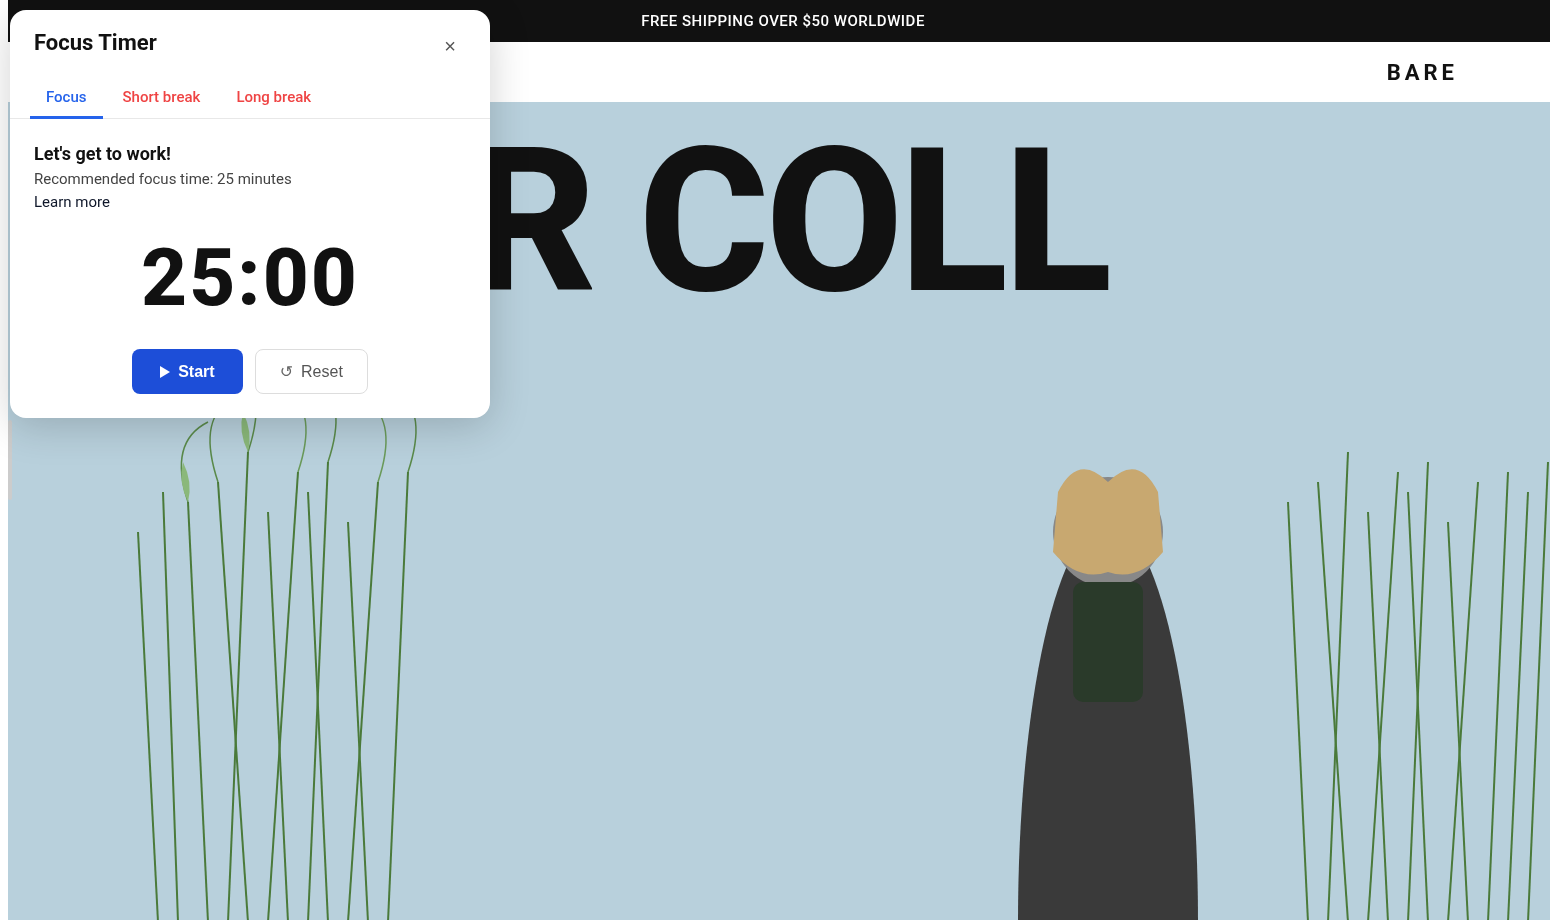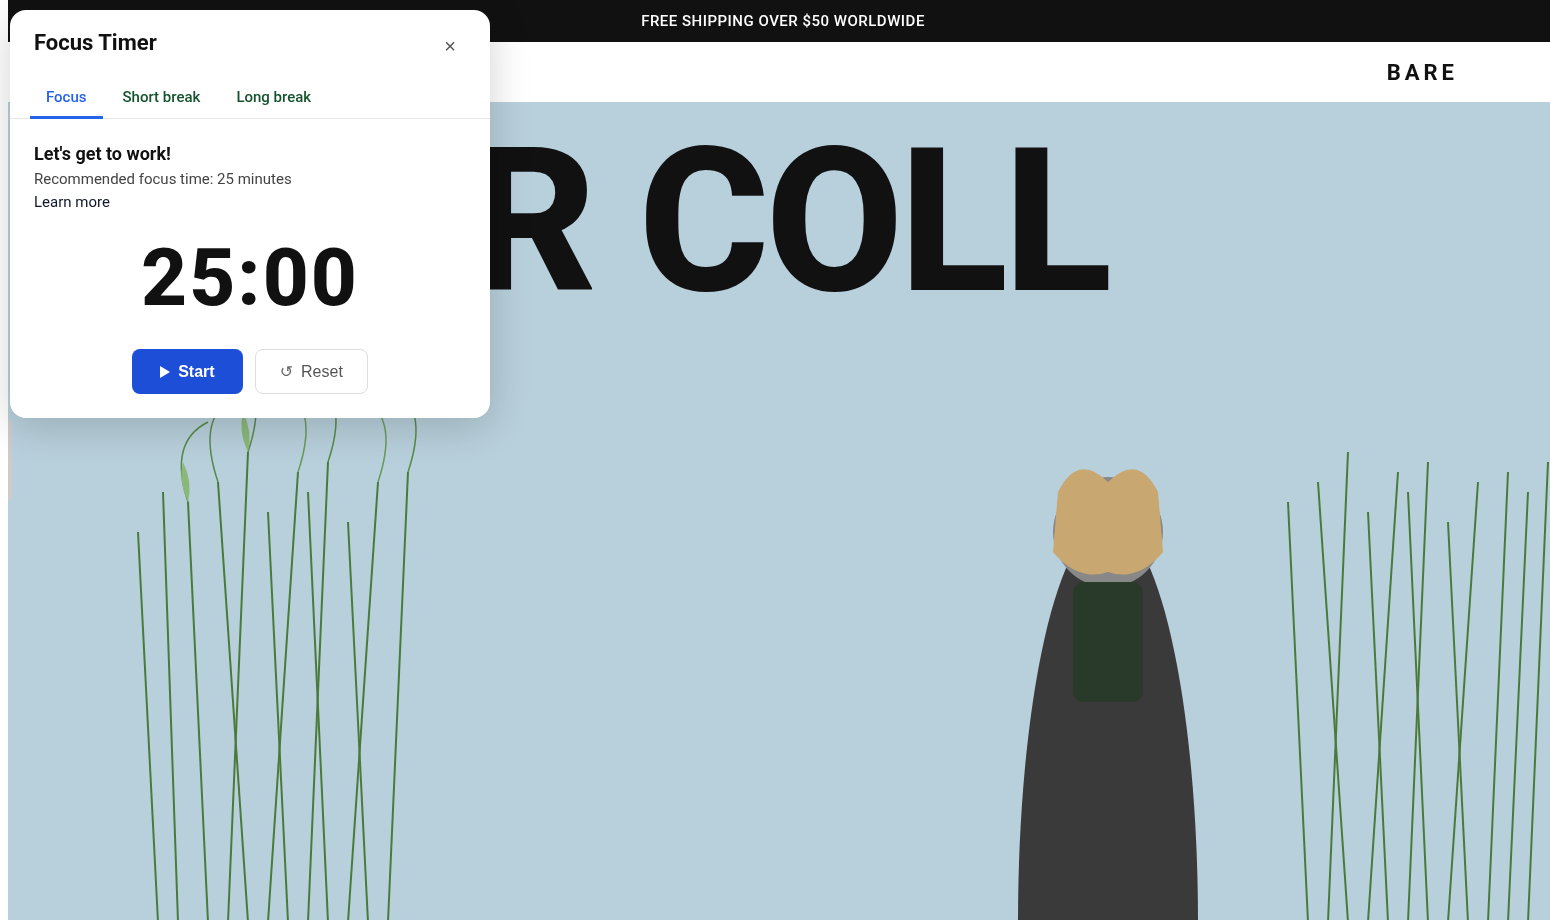--- a/index.html
+++ b/index.html
@@ -129,21 +129,21 @@
     .tabs-row {
       display: flex;
       padding: 0 20px;
       border-bottom: 1px solid #e8e8e8;
       gap: 4px;
     }
 
     .tab-item {
       padding: 10px 16px;
       font-size: 15px;
-      color: #14532d;
+      color: #ef4444;
       cursor: pointer;
       border-bottom: 3px solid transparent;
       margin-bottom: -1px;
       font-weight: 500;
     }
 
     .tab-item.active {
       color: #2563eb;
       border-bottom-color: #2563eb;
     }

